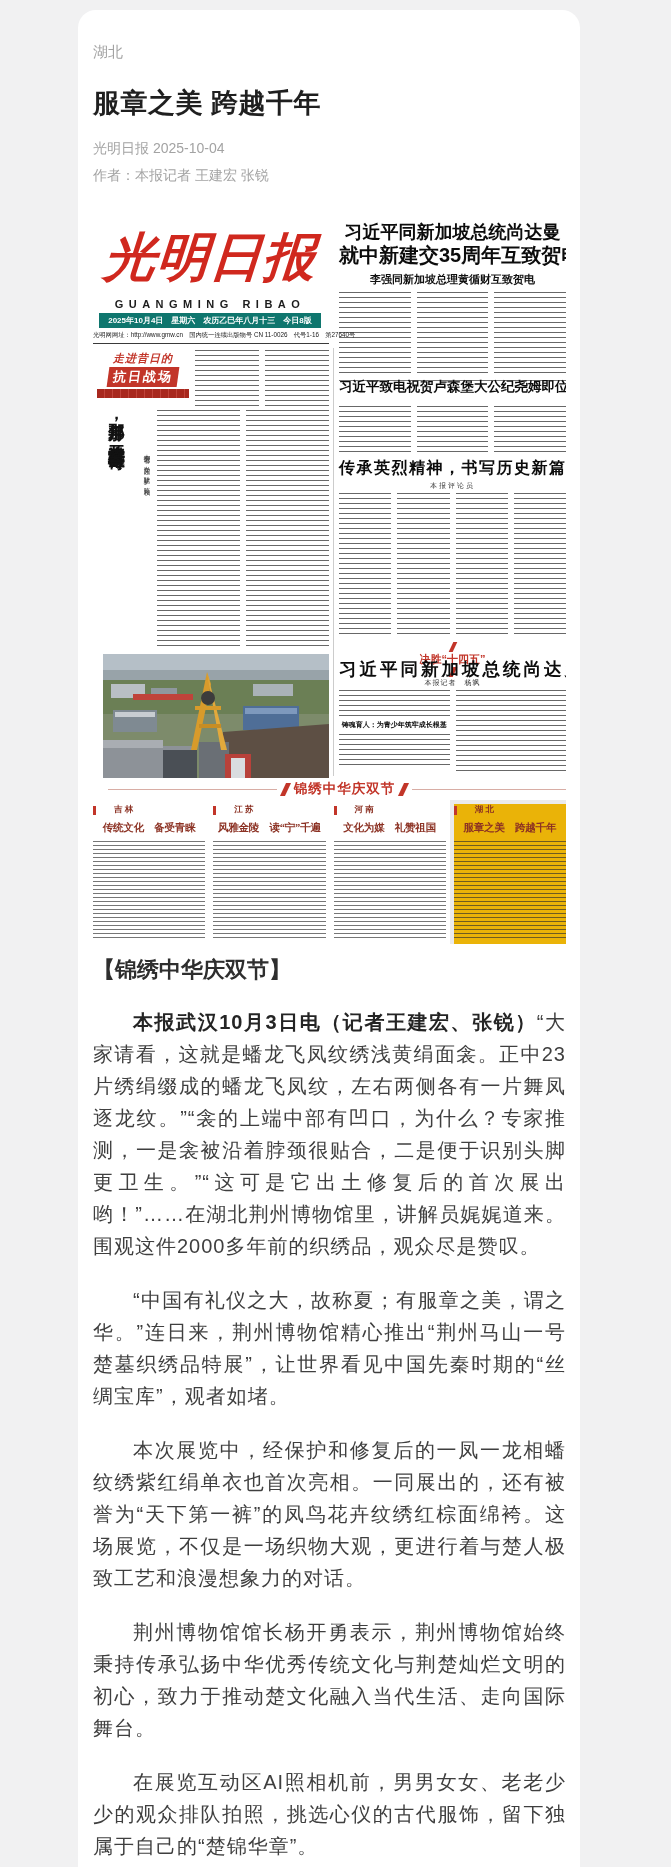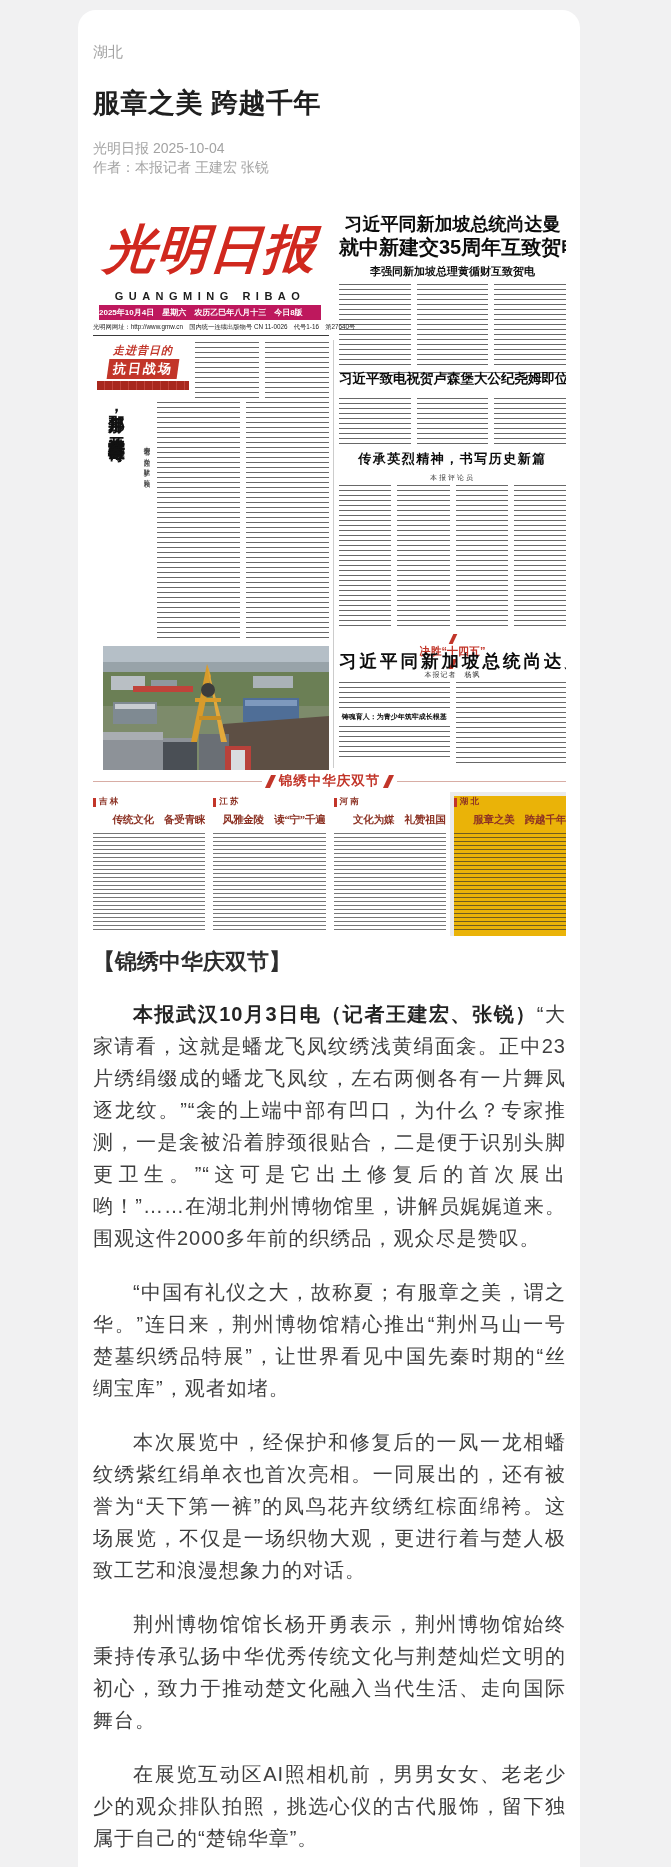--- a/index.html
+++ b/index.html
@@ -11,34 +11,34 @@
   }
   .card{
     position:absolute;left:78px;top:10px;width:502px;box-sizing:border-box;
     background:#ffffff;border-radius:18px;
     padding:32px 14px 60px 15px;
   }
   .category{font-size:15px;color:#a2a2a2;line-height:20px;}
   .title{font-size:27px;line-height:34px;font-weight:bold;color:#1f1f1f;margin-top:24px;letter-spacing:.5px;}
   .meta{font-size:14px;color:#a3a3a3;line-height:17px;}
   .meta.src{margin-top:20px;}
-  .meta.auth{margin-top:2px;}
+  .meta.auth{margin-top:10px;}
 
   
   .newspaper{position:relative;width:473px;height:730px;margin-top:30px;background:#fff;overflow:hidden;}
   .np-abs{position:absolute;box-sizing:border-box;}
   .serif{font-family:"Liberation Serif","DejaVu Serif",serif;}
 
   .np-masthead{left:10px;top:4px;width:214px;height:80px;text-align:center;
     font-family:"DejaVu Serif",serif;font-style:italic;font-weight:bold;
     font-size:52px;line-height:78px;color:#d0281e;letter-spacing:1px;transform:skewX(-4deg);}
   .np-gmribao{left:10px;top:84px;width:214px;text-align:center;font-size:11px;font-weight:bold;
     letter-spacing:5.5px;color:#1c1c1c;}
-  .np-datebar{left:6px;top:99px;width:222px;height:15px;background:#be185d;color:#fff;
-    font-size:8px;line-height:15px;text-align:left;font-weight:bold;white-space:nowrap;}
+  .np-datebar{left:6px;top:99px;width:222px;height:15px;background:#0f766e;color:#fff;
+    font-size:8px;line-height:15px;text-align:center;font-weight:bold;white-space:nowrap;}
   .np-infoline{left:0;top:117px;width:236px;font-size:6.3px;color:#1a1a1a;text-align:center;white-space:nowrap;}
   .np-topline{left:0;top:129px;width:236px;border-top:1.5px solid #3a3a3a;height:0;}
   .np-vsep{left:240px;top:134px;height:428px;width:0;border-left:1px solid #cccccc;}
 
   .np-badge{left:4px;top:137px;width:92px;text-align:center;}
   .np-badge-l1{font-size:11px;font-weight:bold;font-style:italic;color:#c23529;letter-spacing:1px;}
   .np-badge-l2{display:inline-block;background:#c23529;color:#fff;font-weight:bold;font-size:13px;
     padding:1px 5px;letter-spacing:2px;transform:skewX(-8deg);margin-top:1px;}
   .np-badge-strip{margin-top:2px;height:9px;background:repeating-linear-gradient(90deg,#a8281e 0 7px,#c0433a 7px 8px);}
 
@@ -57,45 +57,45 @@
   .np-photo{left:10px;top:440px;width:226px;height:124px;}
 
   .np-r{left:246px;width:227px;}
   .np-headA1{top:6px;font-size:18px;font-weight:bold;color:#0c0c0c;text-align:center;white-space:nowrap;}
   .np-headA2{top:28px;font-size:20px;font-weight:bold;color:#0c0c0c;text-align:center;white-space:nowrap;}
   .np-subA{top:58px;font-size:11px;font-weight:bold;color:#111;text-align:center;white-space:nowrap;}
   .np-textA{top:78px;height:82px;}
   .np-hrB{top:166px;border-top:1px solid #777;height:0;}
   .np-headB{top:164px;font-size:13.5px;font-weight:bold;color:#0c0c0c;text-align:center;white-space:nowrap;}
   .np-textB{top:192px;height:46px;}
-  .np-headC{top:244px;font-size:13px;font-weight:bold;letter-spacing:1.5px;color:#0c0c0c;text-align:center;white-space:nowrap;}
+  .np-headC{top:244px;font-size:16px;font-weight:bold;letter-spacing:1.5px;color:#0c0c0c;text-align:center;white-space:nowrap;}
   .np-bylineC{top:267px;font-size:7px;color:#333;text-align:center;letter-spacing:2px;}
   .np-textC{top:279px;height:143px;}
   .np-badgeD{top:428px;display:flex;align-items:center;justify-content:center;
     font-size:11px;font-weight:bold;color:#c23529;flex-direction:column;}
   .np-headD{top:443px;font-size:17.5px;font-weight:bold;letter-spacing:3px;color:#0c0c0c;text-align:center;white-space:nowrap;}
   .np-bylineD{top:464px;font-size:7px;color:#333;text-align:center;letter-spacing:1px;}
   .np-textD{top:476px;height:84px;}
   .np-subheadD{font-size:7px;font-weight:bold;color:#0c0c0c;text-align:center;white-space:nowrap;margin:4px 0;}
 
   .slash{display:inline-block;width:5px;height:13px;background:#c23529;transform:skewX(-25deg);margin:0 6px;}
   .slash.s{width:4px;height:10px;margin:0 4px;}
 
-  .np-banner{left:0;top:566px;width:473px;height:18px;display:flex;align-items:center;}
+  .np-banner{left:15px;top:566px;width:473px;height:18px;display:flex;align-items:center;}
   .np-banner .bline{flex:1;height:1px;background:#d8ada5;}
   .np-banner-text{font-size:13.5px;font-weight:bold;color:#c23529;letter-spacing:1px;white-space:nowrap;}
 
   .np-cols{left:0;top:590px;width:473px;height:140px;display:flex;gap:8px;}
   .np-col{flex:1;min-width:0;}
   .np-col.hl{background:#eab308;box-shadow:0 0 0 4px #ebebec;}
-  .np-region{display:flex;align-items:center;gap:3px;font-size:8.5px;font-weight:bold;color:#8c3224;
+  .np-region{display:flex;align-items:center;gap:18px;font-size:8.5px;font-weight:bold;color:#8c3224;
     font-family:"Liberation Serif",serif;}
   .np-region-bar{width:3px;height:9px;background:#c23529;display:inline-block;}
   .np-col-head{font-family:"Liberation Serif",serif;font-size:10.5px;font-weight:bold;color:#8c3224;
-    text-align:right;margin-top:5px;white-space:nowrap;overflow:hidden;letter-spacing:-.2px;}
+    text-align:center;margin-top:5px;white-space:nowrap;overflow:hidden;letter-spacing:-.2px;}
   .np-col-text{height:100px;margin-top:6px;}
 
   
   .section-tag{font-size:22px;font-weight:bold;color:#2e2e2e;margin-top:12px;line-height:28px;}
   .body-p{font-size:20px;line-height:32px;color:#3f3f3f;text-align:justify;
     text-indent:2em;margin:22px 0 0 0;letter-spacing:1px;}
   .body-p b{color:#242424;}
 </style>
 </head>
 <body>

